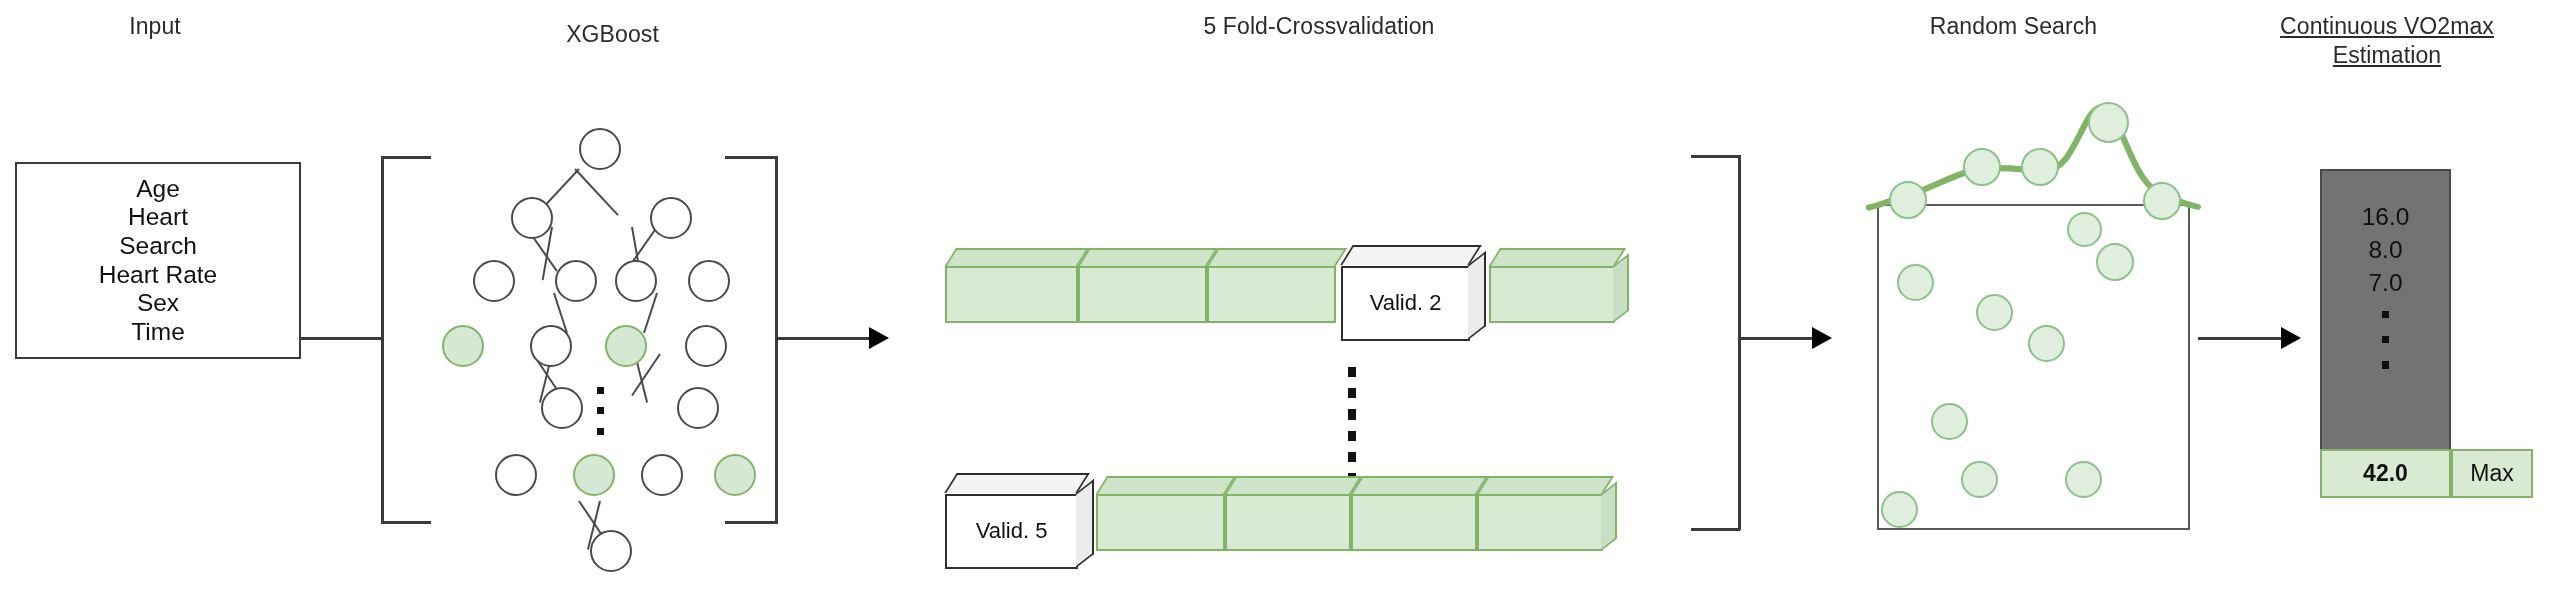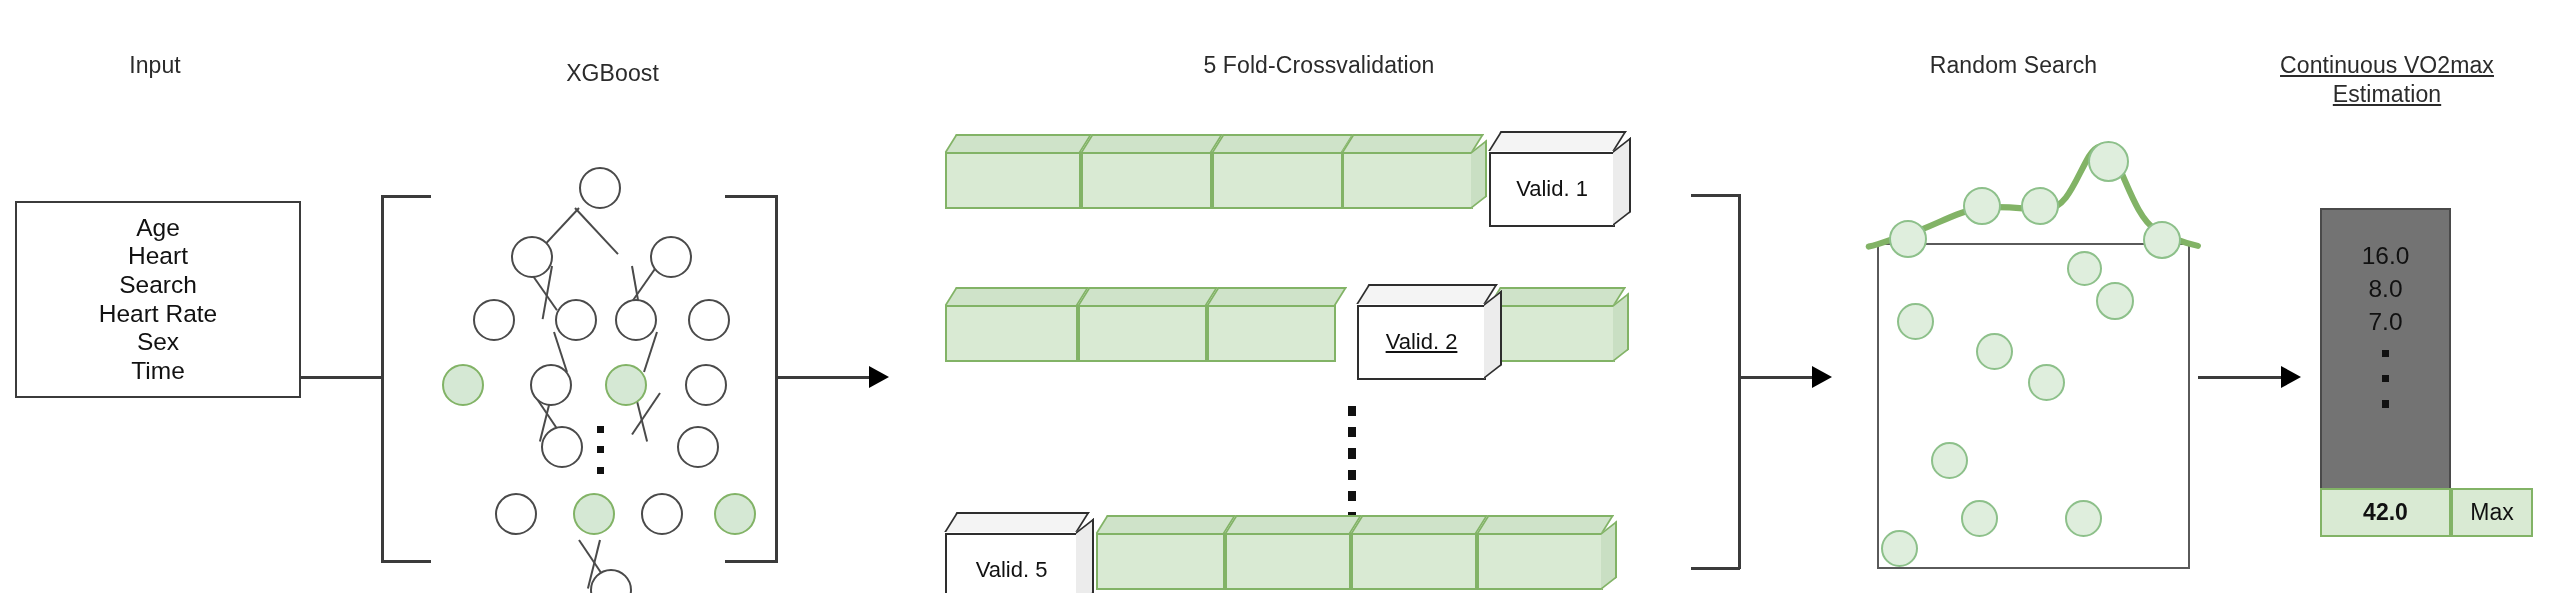--- a/index.html
+++ b/index.html
@@ -6,21 +6,21 @@
     margin: 0; padding: 0;
     background: #ffffff;
   }
   body {
     width: 2576px; height: 594px;
     font-family: "Liberation Sans", sans-serif;
     color: #1a1a1a;
     overflow: hidden;
     position: relative;
   }
-  #stage { position: absolute; inset: 0; margin-top: 39px; }
+  #stage { position: absolute; inset: 0; }
 
   .title {
     position: absolute;
     font-size: 23px;
     line-height: 28.6px;
     color: #2b2b2b;
     text-align: center;
     white-space: pre-line;
     letter-spacing: 0.1px;
   }
@@ -283,52 +283,32 @@
     <div class="vdots" style="left:189px; top:292px;">
       <i></i>
         <i></i>
         <i></i>
     </div>
   </div>
 
   <div class="hline" style="left:777px; top:337px; width:92px;"></div>
   <div class="arrow-head" style="left:869px; top:327px;"></div>
 
-  <div class="cv-row" style="left:945px; top:95px; width:734px;">
-    <div class="cube" style="left:0px; width:136px;">
-      <div class="top" style="width:136px;"></div>
-    </div>
-    <div class="cube" style="left:136px; width:131px;">
-      <div class="top" style="width:131px;"></div>
-    </div>
-    <div class="cube" style="left:267px; width:131px;">
-      <div class="top" style="width:131px;"></div>
-    </div>
-    <div class="cube" style="left:397px; width:131px;">
-      <div class="top" style="width:131px;"></div>
-      <div class="side" style="height:57px;"></div>
-    </div>
-    <div class="valid-cube" style="left:544px; width:126px;">
-      <div class="vtop" style="width:126px;"></div>
-      <div class="vside" style="height:75px;"></div>
-      <span>Valid. 1</span>
-    </div>
-  </div>
 
   <div class="cv-row" style="left:945px; top:248px; width:734px;">
     <div class="cube" style="left:0px; width:133px;">
       <div class="top" style="width:133px;"></div>
     </div>
     <div class="cube" style="left:133px; width:129px;">
       <div class="top" style="width:129px;"></div>
     </div>
     <div class="cube" style="left:262px; width:129px;">
       <div class="top" style="width:129px;"></div>
     </div>
-    <div class="valid-cube" style="left:412px; width:129px;text-decoration:underline;">
+    <div class="valid-cube" style="left:396px; width:129px;">
       <div class="vtop" style="width:129px;"></div>
       <div class="vside" style="height:75px;"></div>
       <span>Valid. 2</span>
     </div>
     <div class="cube" style="left:544px; width:126px;">
       <div class="top" style="width:126px;"></div>
       <div class="side" style="height:57px;"></div>
     </div>
   </div>
 

